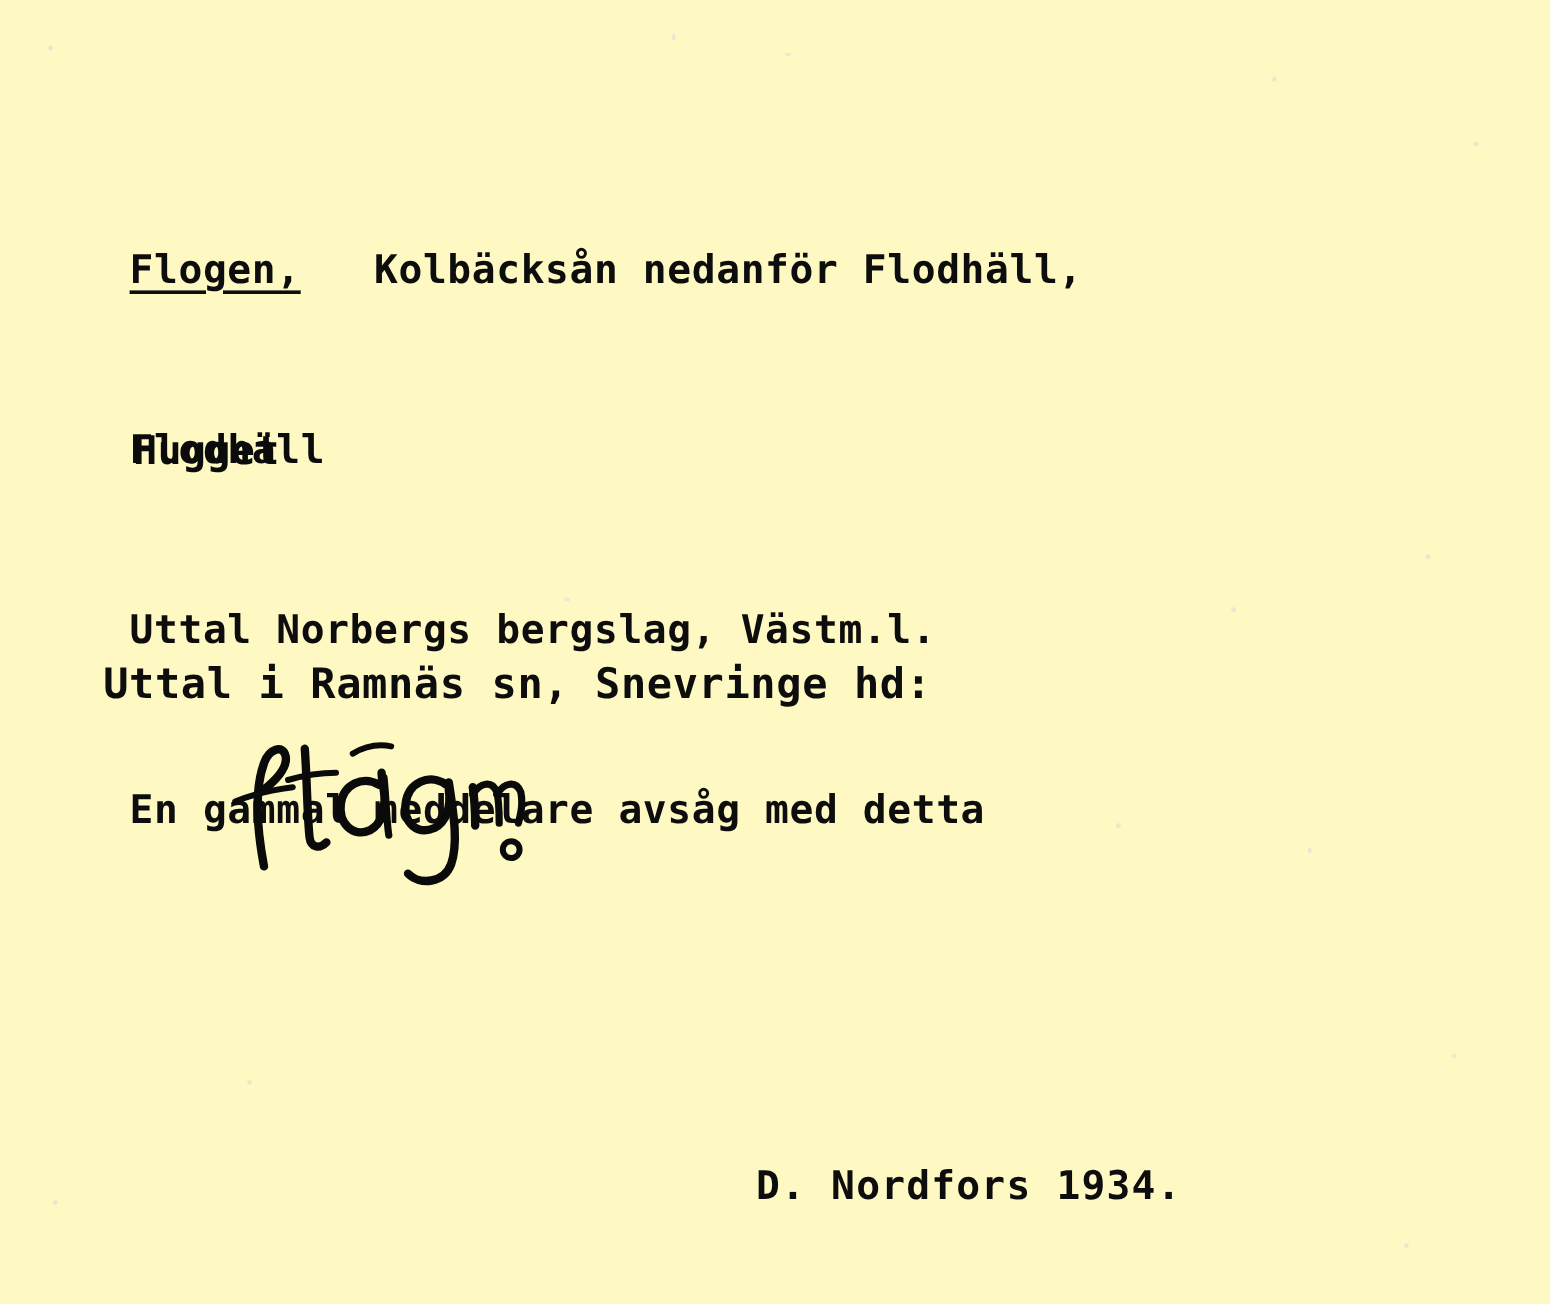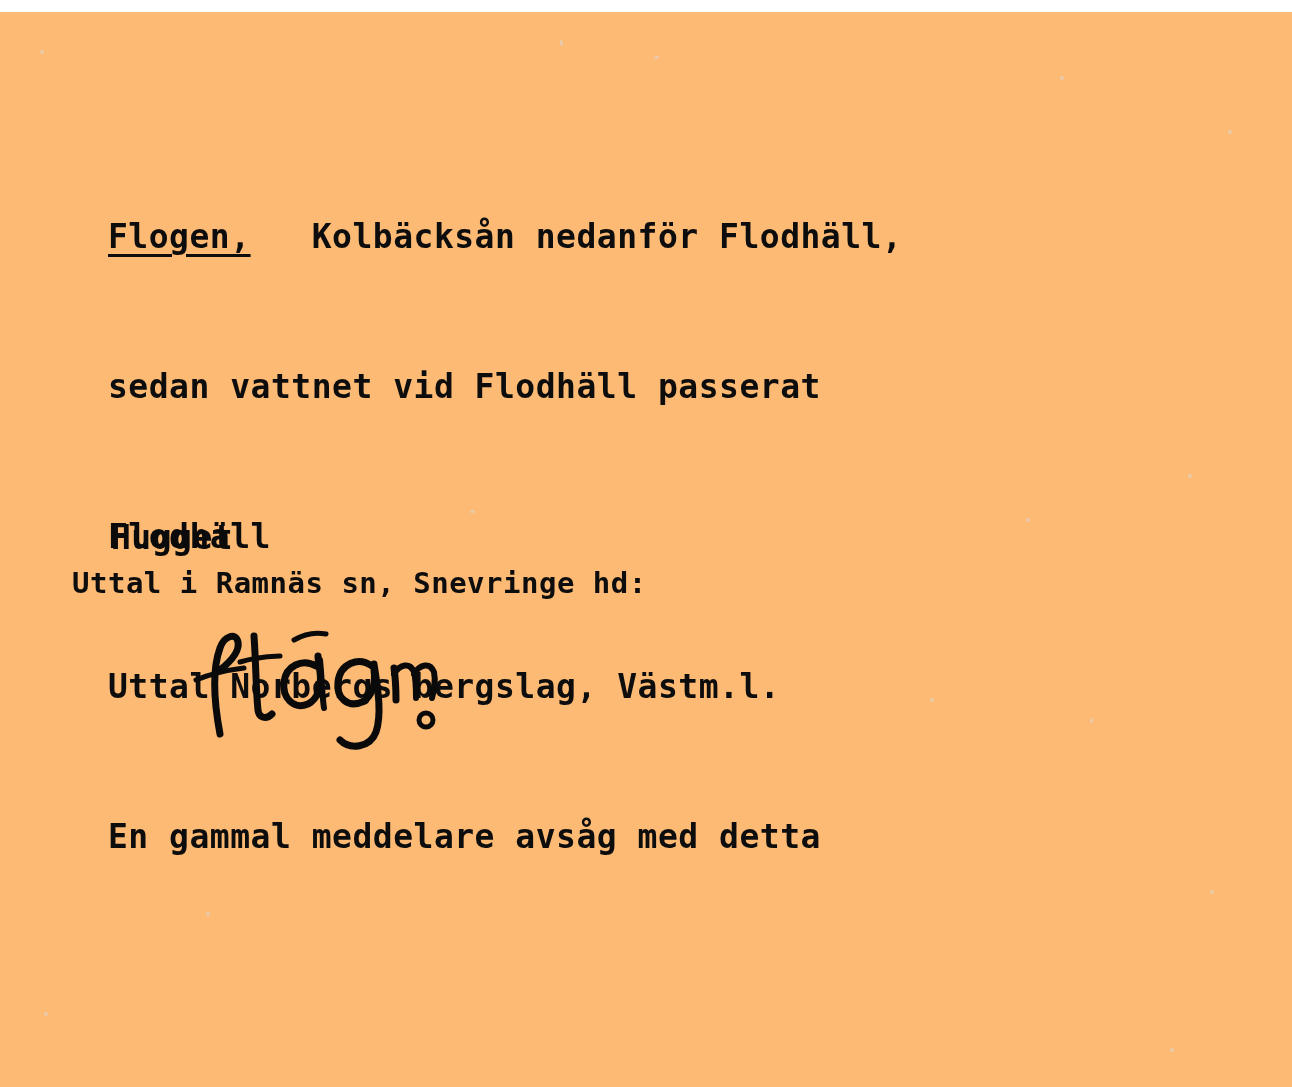--- a/index.html
+++ b/index.html
@@ -13,22 +13,21 @@
     position: relative;
     overflow: hidden;
     font-family: "DejaVu Sans Mono", monospace;
     color: #111111;
   }
 
   
   .card {
     position: absolute;
     inset: 0;
-    background: #fdba74;
-    margin-top: 12px;
+    background: #fef9c3;
   }
   .speck {
     position: absolute;
     background: #d8d8d8;
     border-radius: 50%;
     opacity: .55;
   }
 
   .typed {
     position: absolute;
@@ -62,23 +61,23 @@
   .overtype {
     position: absolute;
     left: 0;
     top: 0;
     color: #0b0b0b;
   }
   .overtype.a { transform: translate(0px, 0px); }
   .overtype.b { transform: translate(3px, 1px); text-align: right; }
 
   #uttal-line {
-    left: 72px;
+    left: 86px;
     top: 548px;
-    font-size: 29px;
+    font-size: 35px;
     line-height: 46px;
   }
 
   #signature-line {
     left: 630px;
     top: 968px;
     font-size: 33px;
     letter-spacing: 1px;
   }
 
@@ -107,21 +106,20 @@
   <div class="speck" style="left:1188px;top:462px;width:4px;height:4px;"></div>
   <div class="speck" style="left:930px;top:686px;width:4px;height:4px;"></div>
   <div class="speck" style="left:1090px;top:706px;width:3px;height:5px;"></div>
   <div class="speck" style="left:206px;top:900px;width:4px;height:4px;"></div>
   <div class="speck" style="left:1210px;top:878px;width:4px;height:4px;"></div>
   <div class="speck" style="left:44px;top:1000px;width:4px;height:4px;"></div>
   <div class="speck" style="left:1170px;top:1036px;width:4px;height:4px;"></div>
 
   <div id="body-block" class="typed">
     <span class="line"><span class="headword">Flogen,</span><span>   Kolbäcksån nedanför Flodhäll,</span></span>
-    <span class="line">sedan vattnet vid Flodhäll passerat</span>
     <span class="line" style="height:50px;">
       <span class="overtype a">Flodhäll</span>
       <span class="overtype b">Hugget</span>
       <span style="visibility:hidden">Flodhäll</span>
     </span>
     <span class="line">Uttal Norbergs bergslag, Västm.l.</span>
     <span class="line">En gammal meddelare avsåg med detta</span>
     
   </div>
 
@@ -147,14 +145,15 @@
 
         <path d="M218 52 C220 66 220 76 220 84" stroke-width="7"></path>
         <path d="M218 58 C224 48 234 46 238 56 C240 64 240 74 240 82" stroke-width="6"></path>
         <path d="M238 58 C244 48 254 46 258 56 C260 66 258 74 256 82" stroke-width="6"></path>
 
         <circle cx="250" cy="104" r="7" stroke-width="5"></circle>
       </g>
     </svg>
   </div>
 
+  <div id="signature-line" class="typed">D. Nordfors 1934.</div>
 
 </div>
 
 </body></html>

